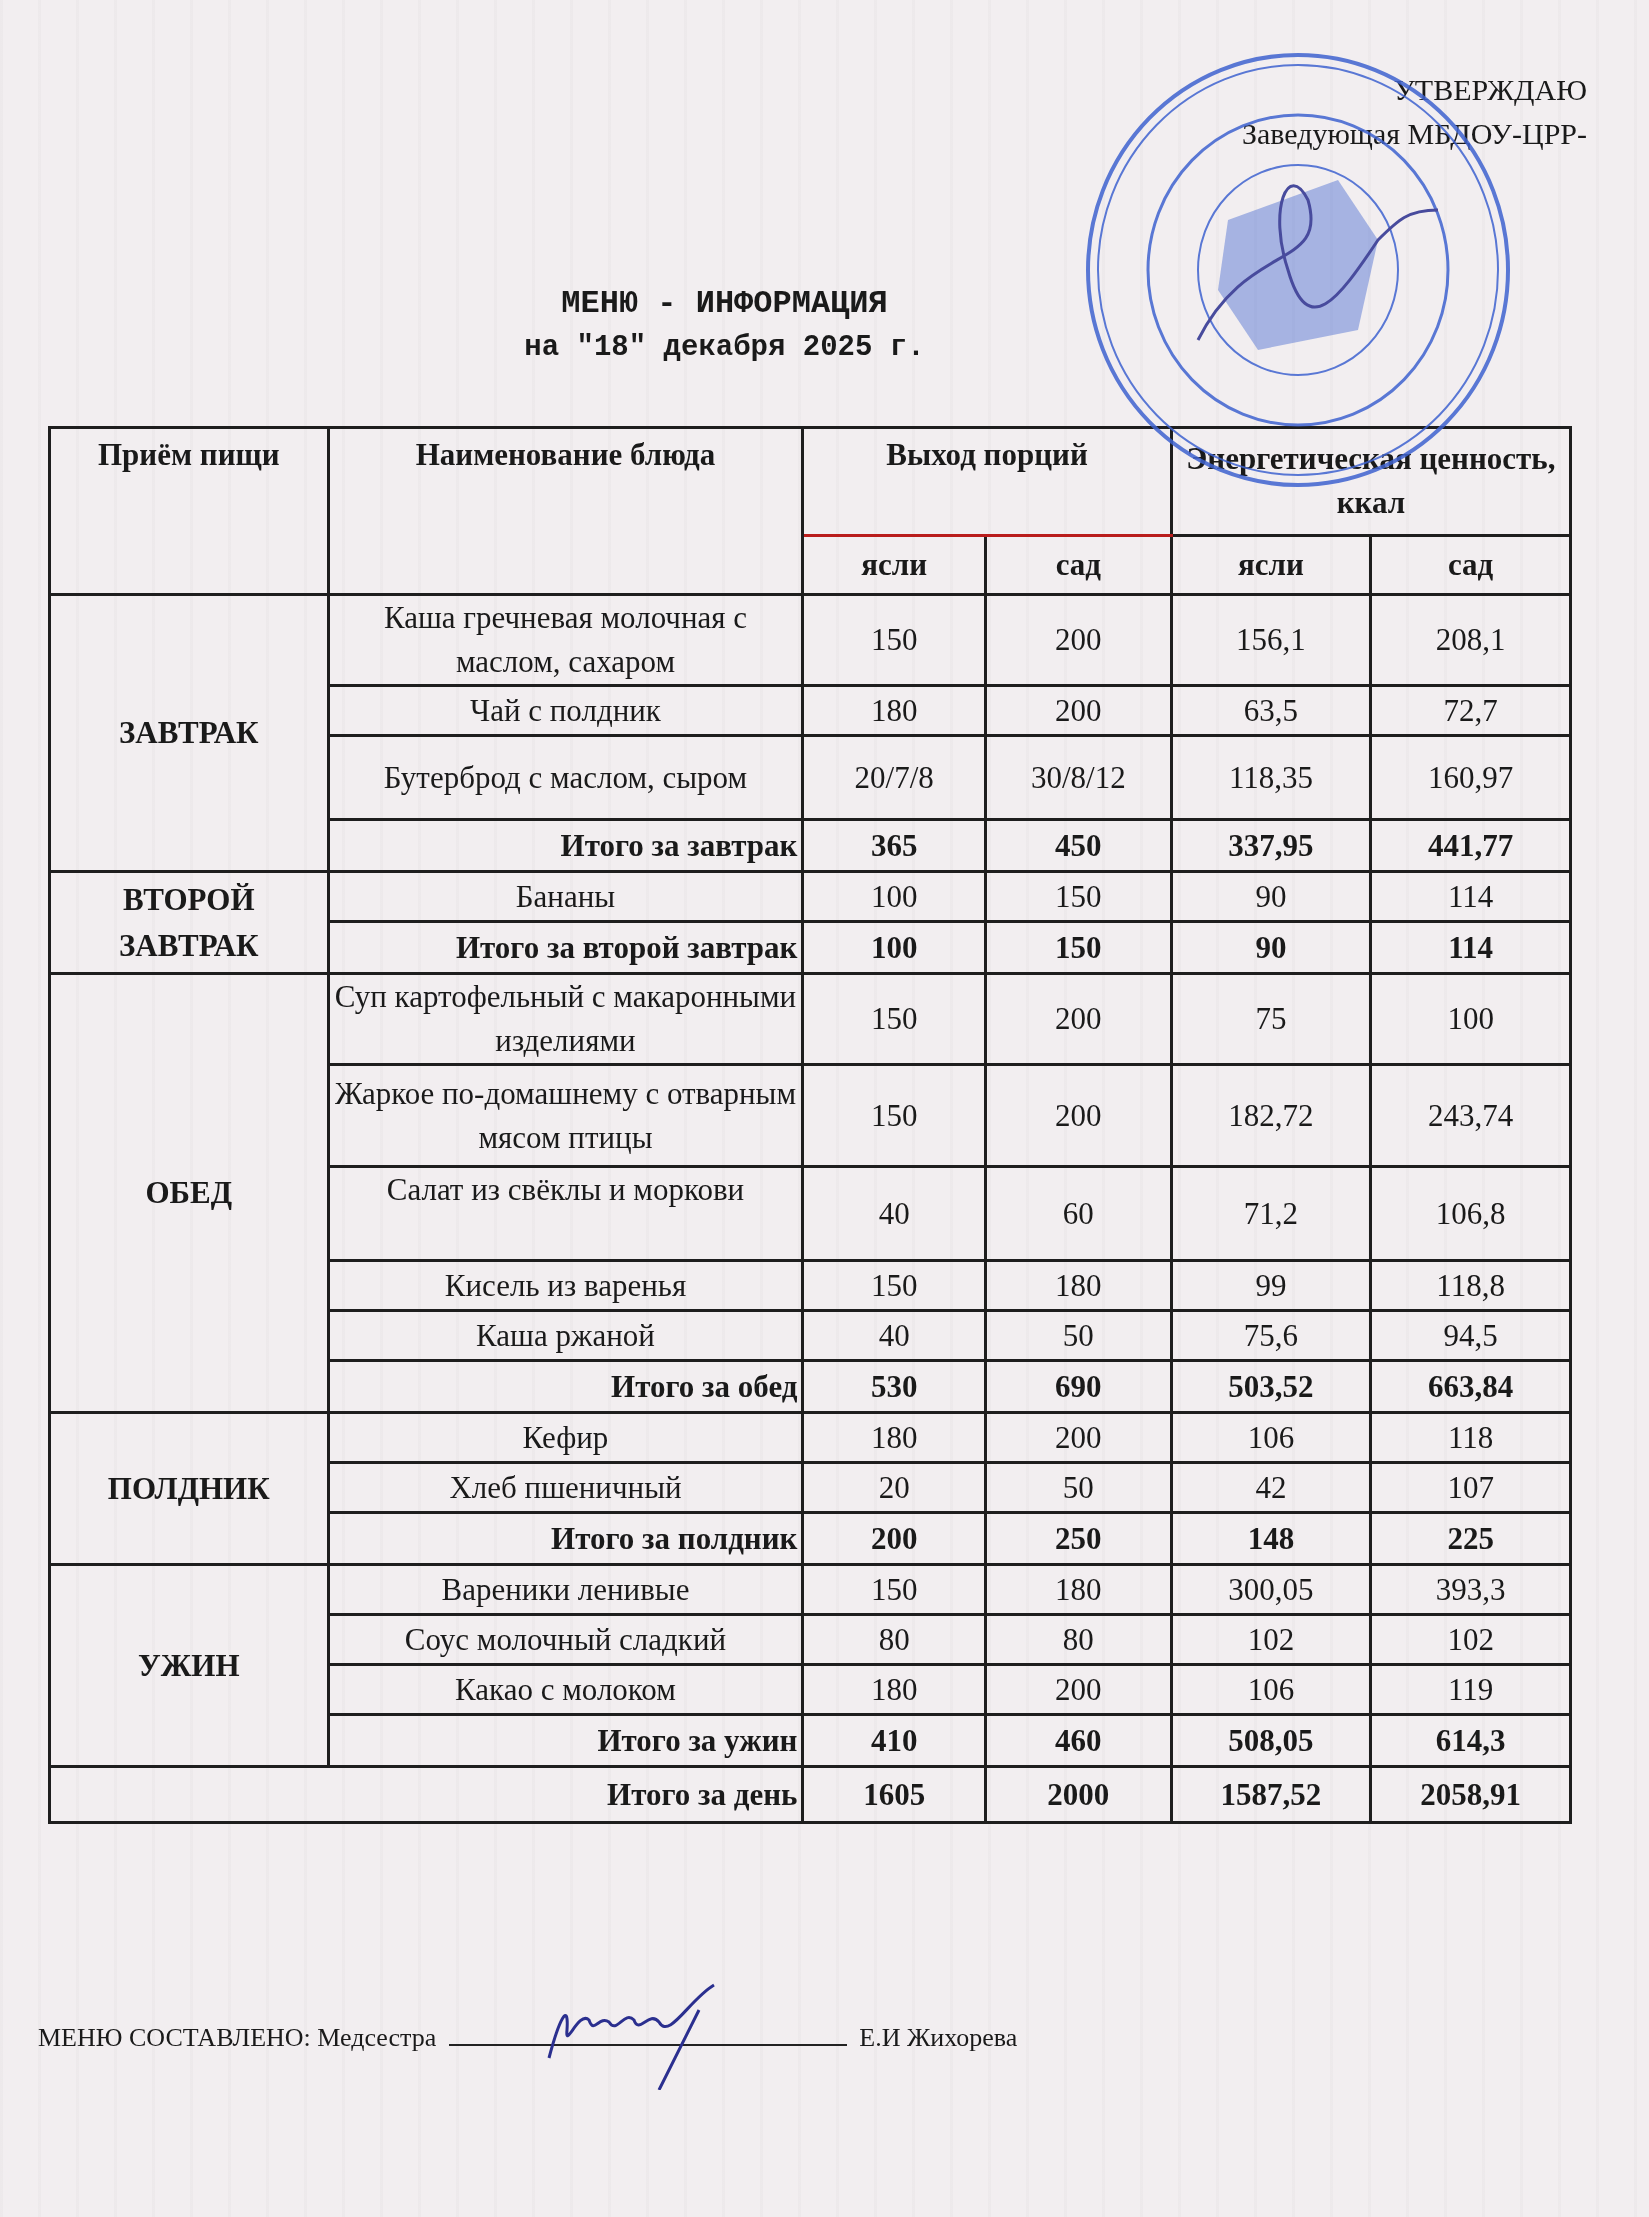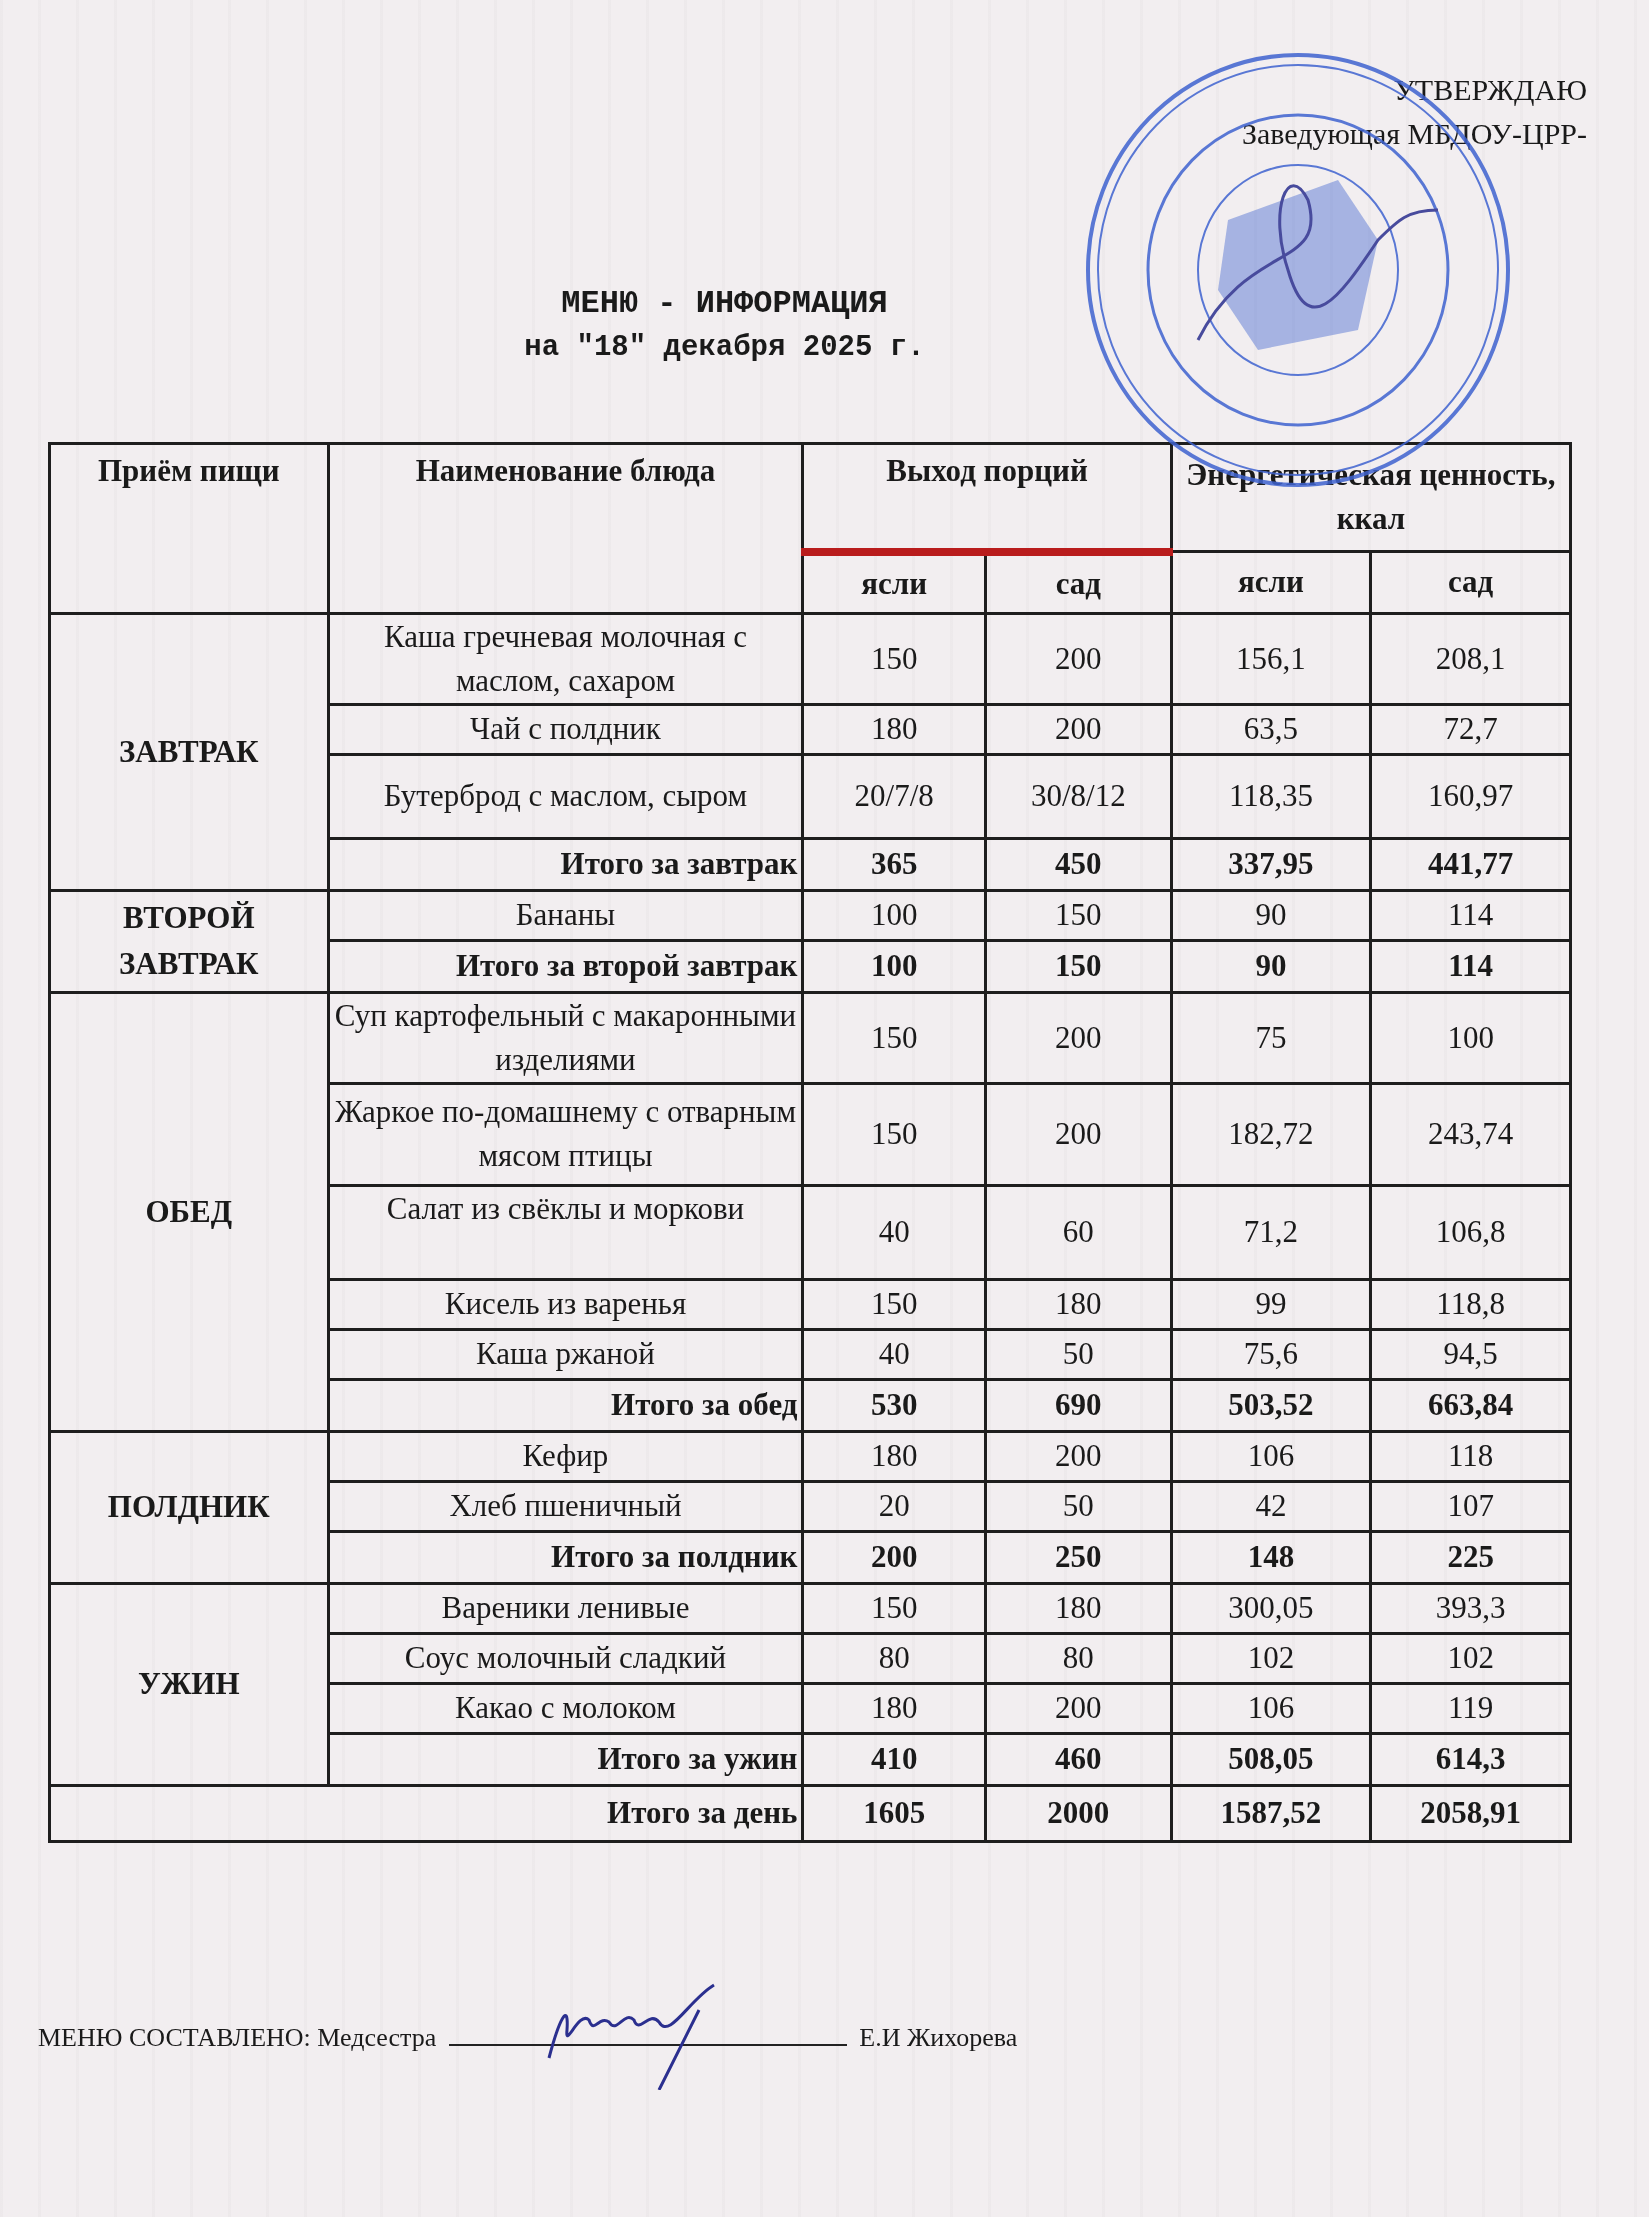--- a/index.html
+++ b/index.html
@@ -21,21 +21,21 @@
     position:absolute; left:0; width:1649px; top:282px; text-align:center; z-index:2;
     font-weight:bold;
     font-family:Liberation Mono, monospace;
   }
   .title .t1 { font-size:32px; line-height:44px; margin-left:-200px; }
   .title .t2 { font-size:29px; line-height:44px; margin-left:-200px; }
 
   .stamp { position:absolute; left:1078px; top:40px; width:440px; height:460px; z-index:3; pointer-events:none; opacity:0.85; }
 
   table.menu {
-    position:absolute; left:48px; top:442px; width:1524px;
+    position:absolute; left:48px; top:426px; width:1524px;
     border-collapse:collapse; font-size:31px; z-index:1;
   }
   table.menu td, table.menu th {
     border:3px solid #1e1e1e; padding:0 4px; vertical-align:middle;
   }
   table.menu th { font-weight:bold; vertical-align:top; padding-top:8px; }
   th.sub { vertical-align:middle !important; padding-top:0 !important; height:56px; }
   td.meal { font-weight:bold; text-align:center; vertical-align:top; padding-top:6px; line-height:46px; }
   td.dish { text-align:center; line-height:44px; }
   td.num { text-align:center; }
@@ -83,21 +83,21 @@
       <col style="width:476px">
       <col style="width:183px">
       <col style="width:186px">
       <col style="width:200px">
       <col style="width:200px">
   </colgroup>
   <thead>
     <tr style="height:108px">
       <th rowspan="2">Приём пищи</th>
       <th rowspan="2">Наименование блюда</th>
-      <th colspan="2" style="border-bottom:8px solid #b91c1c">Выход порций</th>
+      <th colspan="2" style="border-bottom:3px solid #b91c1c">Выход порций</th>
       <th colspan="2" style="line-height:44px">Энергетическая ценность, ккал</th>
     </tr>
     <tr>
       <th class="sub">ясли</th>
       <th class="sub">сад</th>
       <th class="sub">ясли</th>
       <th class="sub">сад</th>
     </tr>
   </thead>
   <tbody id="menu-body">

